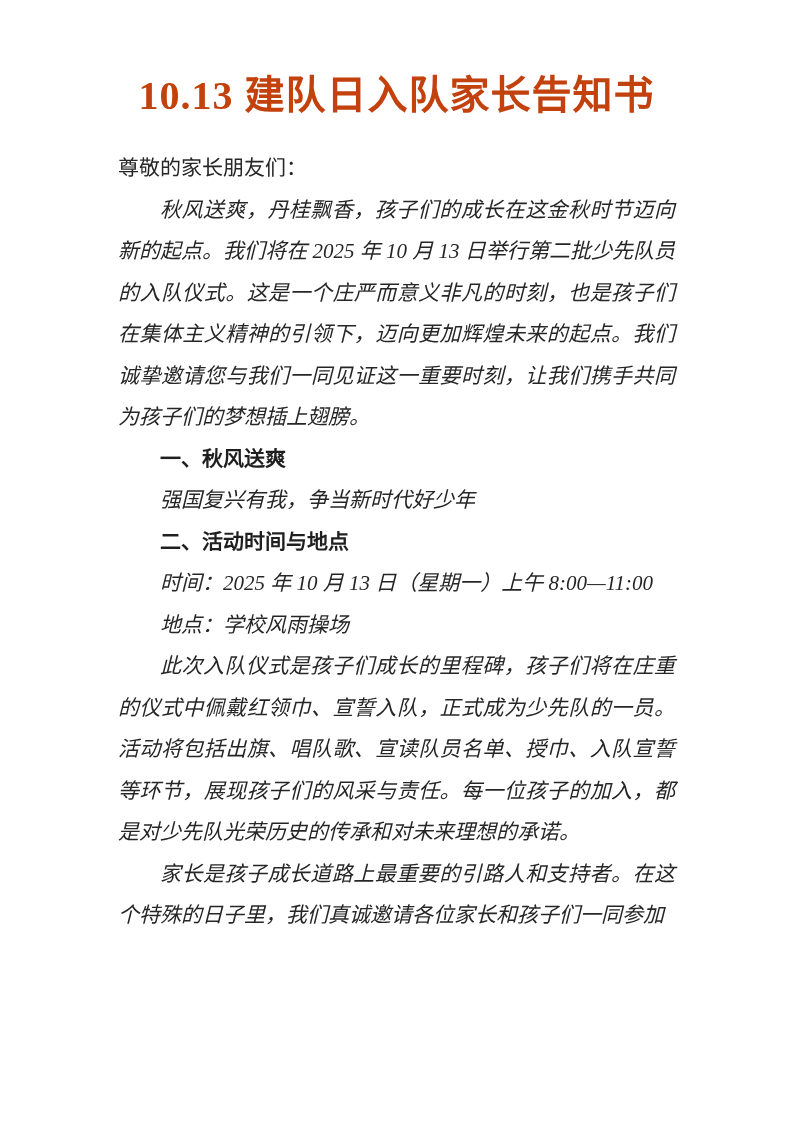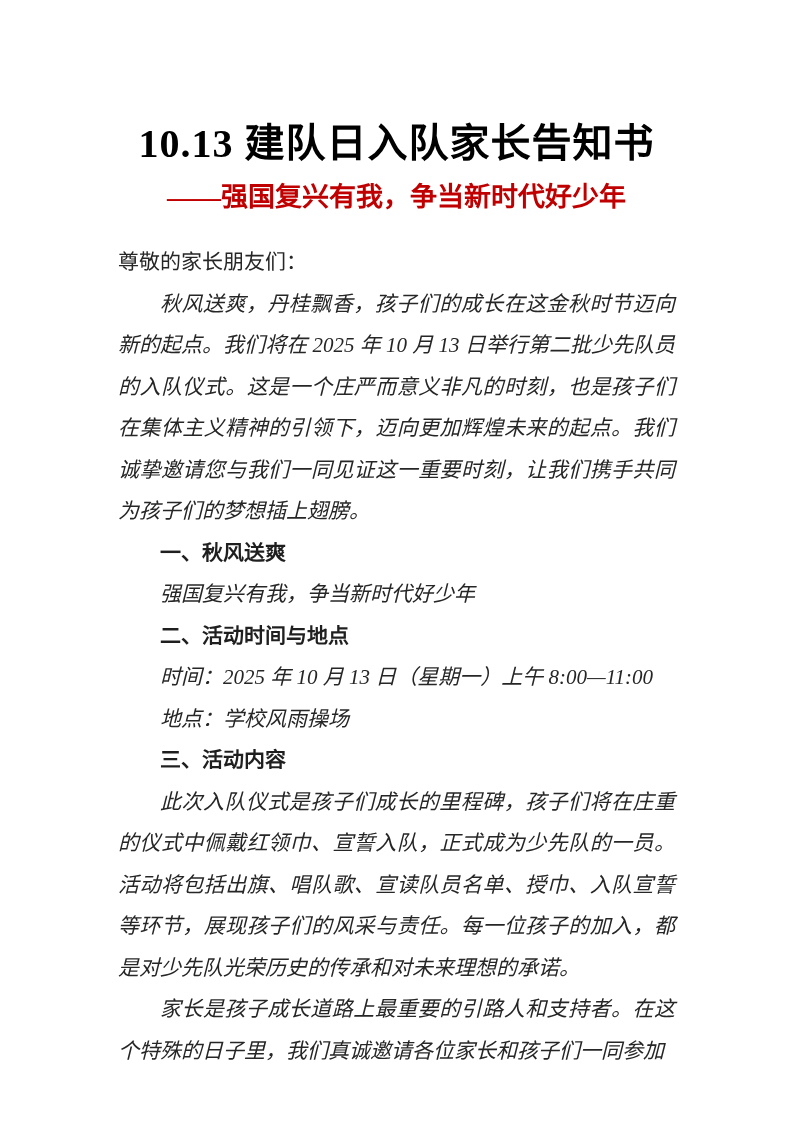--- a/index.html
+++ b/index.html
@@ -15,27 +15,27 @@
   .page {
     position: relative;
     width: 793px;
     height: 1122px;
     background: #ffffff;
   }
   .content {
     padding: 0 118px;
   }
   .doc-title {
-    margin-top: 118px;
+    margin-top: 70px;
     font-size: 40px;
     line-height: 52px;
     font-weight: 600;
     letter-spacing: 1px;
     text-align: center;
-    color: #000000;
+    color: #c2410c;
     white-space: nowrap;
   }
   .doc-subtitle {
     margin-top: 8px;
     font-size: 27px;
     line-height: 38px;
     font-weight: 700;
     text-align: center;
     color: #c00000;
     white-space: nowrap;
@@ -63,39 +63,37 @@
   }
 </style>
 </head>
 <body>
 
 <div class="page">
   <div class="content">
 
     <h1 class="doc-title">10.13 建队日入队家长告知书</h1>
 
-    <h2 class="doc-subtitle">——强国复兴有我，争当新时代好少年</h2>
 
     <div class="body-text">
 
       <p class="salutation">尊敬的家长朋友们：</p>
 
       <p class="indent">秋风送爽，丹桂飘香，孩子们的成长在这金秋时节迈向新的起点。我们将在 2025 年 10 月 13 日举行第二批少先队员的入队仪式。这是一个庄严而意义非凡的时刻，也是孩子们在集体主义精神的引领下，迈向更加辉煌未来的起点。我们诚挚邀请您与我们一同见证这一重要时刻，让我们携手共同为孩子们的梦想插上翅膀。</p>
 
       <h3 class="section-heading">一、秋风送爽</h3>
 
       <p class="indent">强国复兴有我，争当新时代好少年</p>
 
       <h3 class="section-heading">二、活动时间与地点</h3>
 
       <p class="indent">时间：2025 年 10 月 13 日（星期一）上午 8:00—11:00</p>
 
       <p class="indent">地点：学校风雨操场</p>
 
-      <h3 class="section-heading">三、活动内容</h3>
 
       <p class="indent">此次入队仪式是孩子们成长的里程碑，孩子们将在庄重的仪式中佩戴红领巾、宣誓入队，正式成为少先队的一员。活动将包括出旗、唱队歌、宣读队员名单、授巾、入队宣誓等环节，展现孩子们的风采与责任。每一位孩子的加入，都是对少先队光荣历史的传承和对未来理想的承诺。</p>
 
       <p class="indent">家长是孩子成长道路上最重要的引路人和支持者。在这个特殊的日子里，我们真诚邀请各位家长和孩子们一同参加</p>
 
     </div>
   </div>
 
 </div>
 

